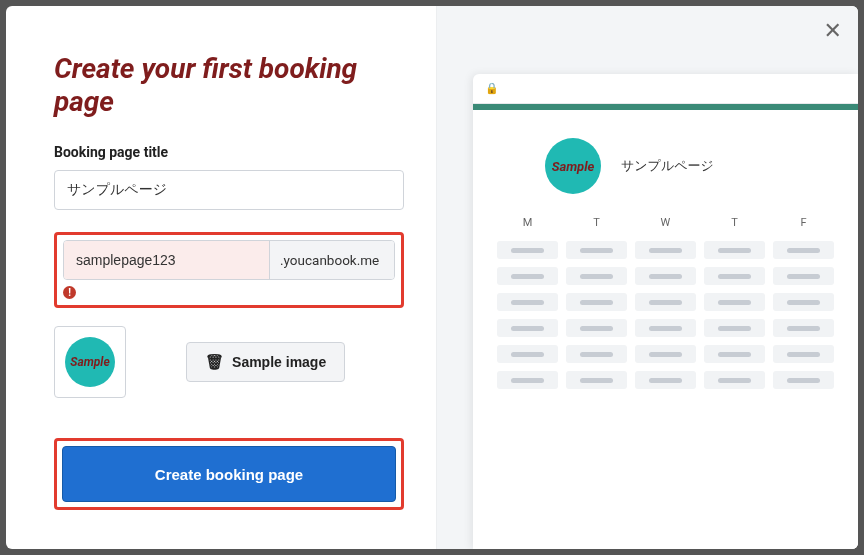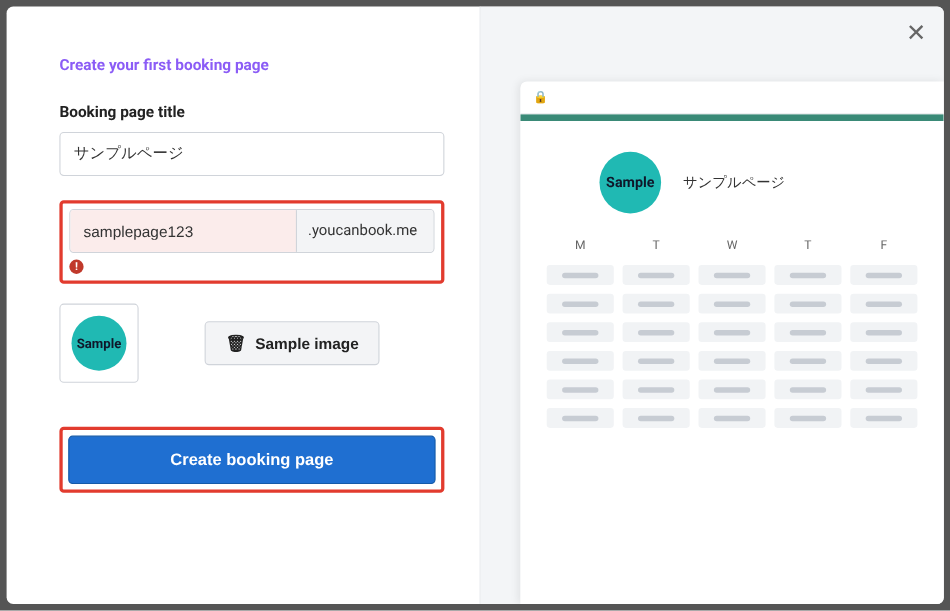--- a/index.html
+++ b/index.html
@@ -29,24 +29,25 @@
     z-index: 10;
   }
   
   .left {
     width: 430px;
     padding: 46px 32px 20px 48px;
     display: flex;
     flex-direction: column;
   }
   .heading {
-    font-size: 14px;
+    font-size: 28px;
     font-weight: 700;
-    color: #8b5cf6;
+    color: #7f1d1d;
     margin-bottom: 26px;
+    font-style: italic;
   }
   .label {
     font-size: 14px;
     font-weight: 700;
     color: #222;
     margin-bottom: 10px;
     display: flex;
     align-items: center;
     gap: 6px;
   }
@@ -132,23 +133,24 @@
     border: 1px solid #d0d4da;
     border-radius: 4px;
     display: flex;
     align-items: center;
     justify-content: center;
   }
   .sample-circle {
     width: 50px; height: 50px;
     border-radius: 50%;
     background: #20b9b3;
-    color: #0f172a;
+    color: #7f1d1d;
     font-size: 12px;
     font-weight: 700;
+    font-style: italic;
     display: flex;
     align-items: center;
     justify-content: center;
   }
   .sample-circle.big { width: 56px; height: 56px; font-size: 13px; }
   .remove-btn {
     height: 40px;
     padding: 0 18px;
     border: 1px solid #d0d4da;
     background: #f3f4f6;
@@ -163,21 +165,21 @@
   }
   .trash-icon { font-size: 15px; }
 
   .cta-wrap {
     border: 3px solid #e23b2e;
     border-radius: 4px;
     padding: 5px;
   }
   .cta-btn {
     width: 100%;
-    height: 44px;
+    height: 56px;
     background: #1f6fd1;
     border: 1px solid #155aa8;
     border-radius: 4px;
     color: #fff;
     font-size: 15px;
     font-weight: 600;
     cursor: pointer;
   }
   .subnote {
     text-align: center;

